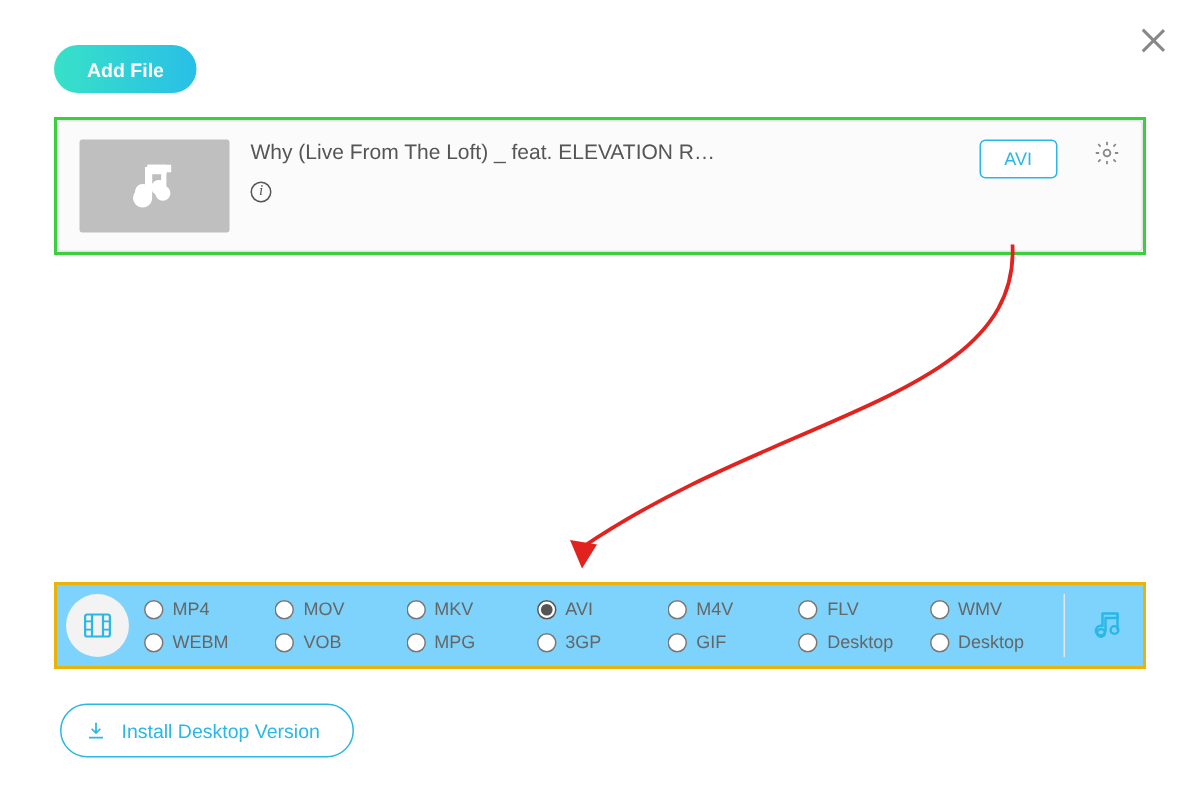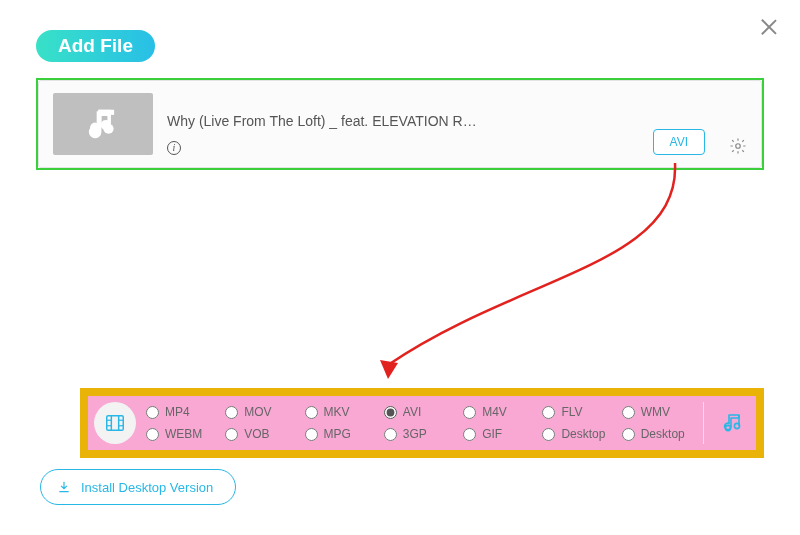--- a/index.html
+++ b/index.html
@@ -3,34 +3,34 @@
 <meta charset="utf-8">
 <style>
   * { box-sizing: border-box; margin: 0; padding: 0; font-family: -apple-system, "Segoe UI", Arial, sans-serif; }
   body { background: #fff; width: 800px; height: 535px; position: relative; overflow: hidden; }
   .window { position: absolute; inset: 0; background: #fff; }
   .close-icon { position: absolute; top: 18px; right: 22px; width: 18px; height: 18px; cursor: pointer; }
   .close-icon::before, .close-icon::after { content: ""; position: absolute; left: 8px; top: -1px; width: 1.5px; height: 20px; background: #888; }
   .close-icon::before { transform: rotate(45deg); }
   .close-icon::after { transform: rotate(-45deg); }
 
-  .add-file-btn { position: absolute; top: 30px; left: 36px; height: 32px; padding: 0 22px; border: none; border-radius: 16px; background: linear-gradient(90deg,#38e1c7 0%, #28bfe7 100%); color: #fff; font-size: 19px; font-weight: 600; cursor: pointer; }
+  .add-file-btn { position: absolute; top: 30px; left: 36px; height: 32px; padding: 0 22px; border: none; border-radius: 16px; background: linear-gradient(90deg,#38e1c7 0%, #28bfe7 100%); color: #fff; font-size: 13px; font-weight: 600; cursor: pointer; }
 
   .file-card-wrap { position: absolute; top: 78px; left: 36px; right: 36px; border: 2px solid #3bd03b; }
-  .file-card { border: 1px solid #e2e4e6; border-radius: 3px; padding: 12px 14px; display: flex; align-items: flex-end; gap: 14px; background: #fbfbfb; }
+  .file-card { border: 1px solid #e2e4e6; border-radius: 3px; padding: 12px 14px; display: flex; align-items: flex-start; gap: 14px; background: #fbfbfb; }
   .thumb { width: 100px; height: 62px; background: #bfbfbf; display: flex; align-items: center; justify-content: center; border-radius: 2px; }
   .thumb svg { width: 38px; height: 38px; }
   .file-meta { flex: 1; color: #555; }
   .file-title { font-size: 14px; color: #555; }
   .info-icon { display: inline-block; width: 14px; height: 14px; border: 1.2px solid #555; border-radius: 7px; font-size: 10px; line-height: 12px; text-align: center; margin-top: 12px; color: #555; font-style: italic; font-family: Georgia, serif; }
   .fmt-pill { height: 26px; padding: 0 16px; border: 1px solid #29b7e5; color: #29b7e5; background: #fff; border-radius: 4px; font-size: 12px; cursor: pointer; }
   .gear-icon { width: 18px; height: 18px; cursor: pointer; margin-left: 10px; }
   .gear-icon svg { width: 18px; height: 18px; stroke: #8a8a8a; fill: none; }
 
-  .format-panel-wrap { position: absolute; left: 36px; right: 36px; top: 388px; border: 8px solid #eab308; background: #f9a8d4; margin-left: 44px; }
+  .format-panel-wrap { position: absolute; left: 36px; right: 36px; top: 388px; border: 2px solid #eab308; background: #7dd3fc; }
   .format-panel { display: flex; align-items: center; padding: 6px 10px 6px 6px; }
   .cat-btn { width: 42px; height: 42px; border-radius: 21px; background: #f3f3f3; display: flex; align-items: center; justify-content: center; margin-right: 10px; }
   .cat-btn svg { width: 22px; height: 22px; }
   .opt-grid { flex: 1; display: grid; grid-template-columns: repeat(7, 1fr); row-gap: 8px; column-gap: 4px; }
   .opt { display: flex; align-items: center; font-size: 12px; color: #666; cursor: pointer; }
   .opt input { margin-right: 6px; accent-color: #555; }
   .vdiv { width: 1px; height: 42px; background: #e5e5e5; margin: 0 14px 0 6px; }
   .audio-tab { width: 28px; height: 28px; display: flex; align-items: center; justify-content: center; cursor: pointer; }
   .audio-tab svg { width: 24px; height: 24px; }
 

